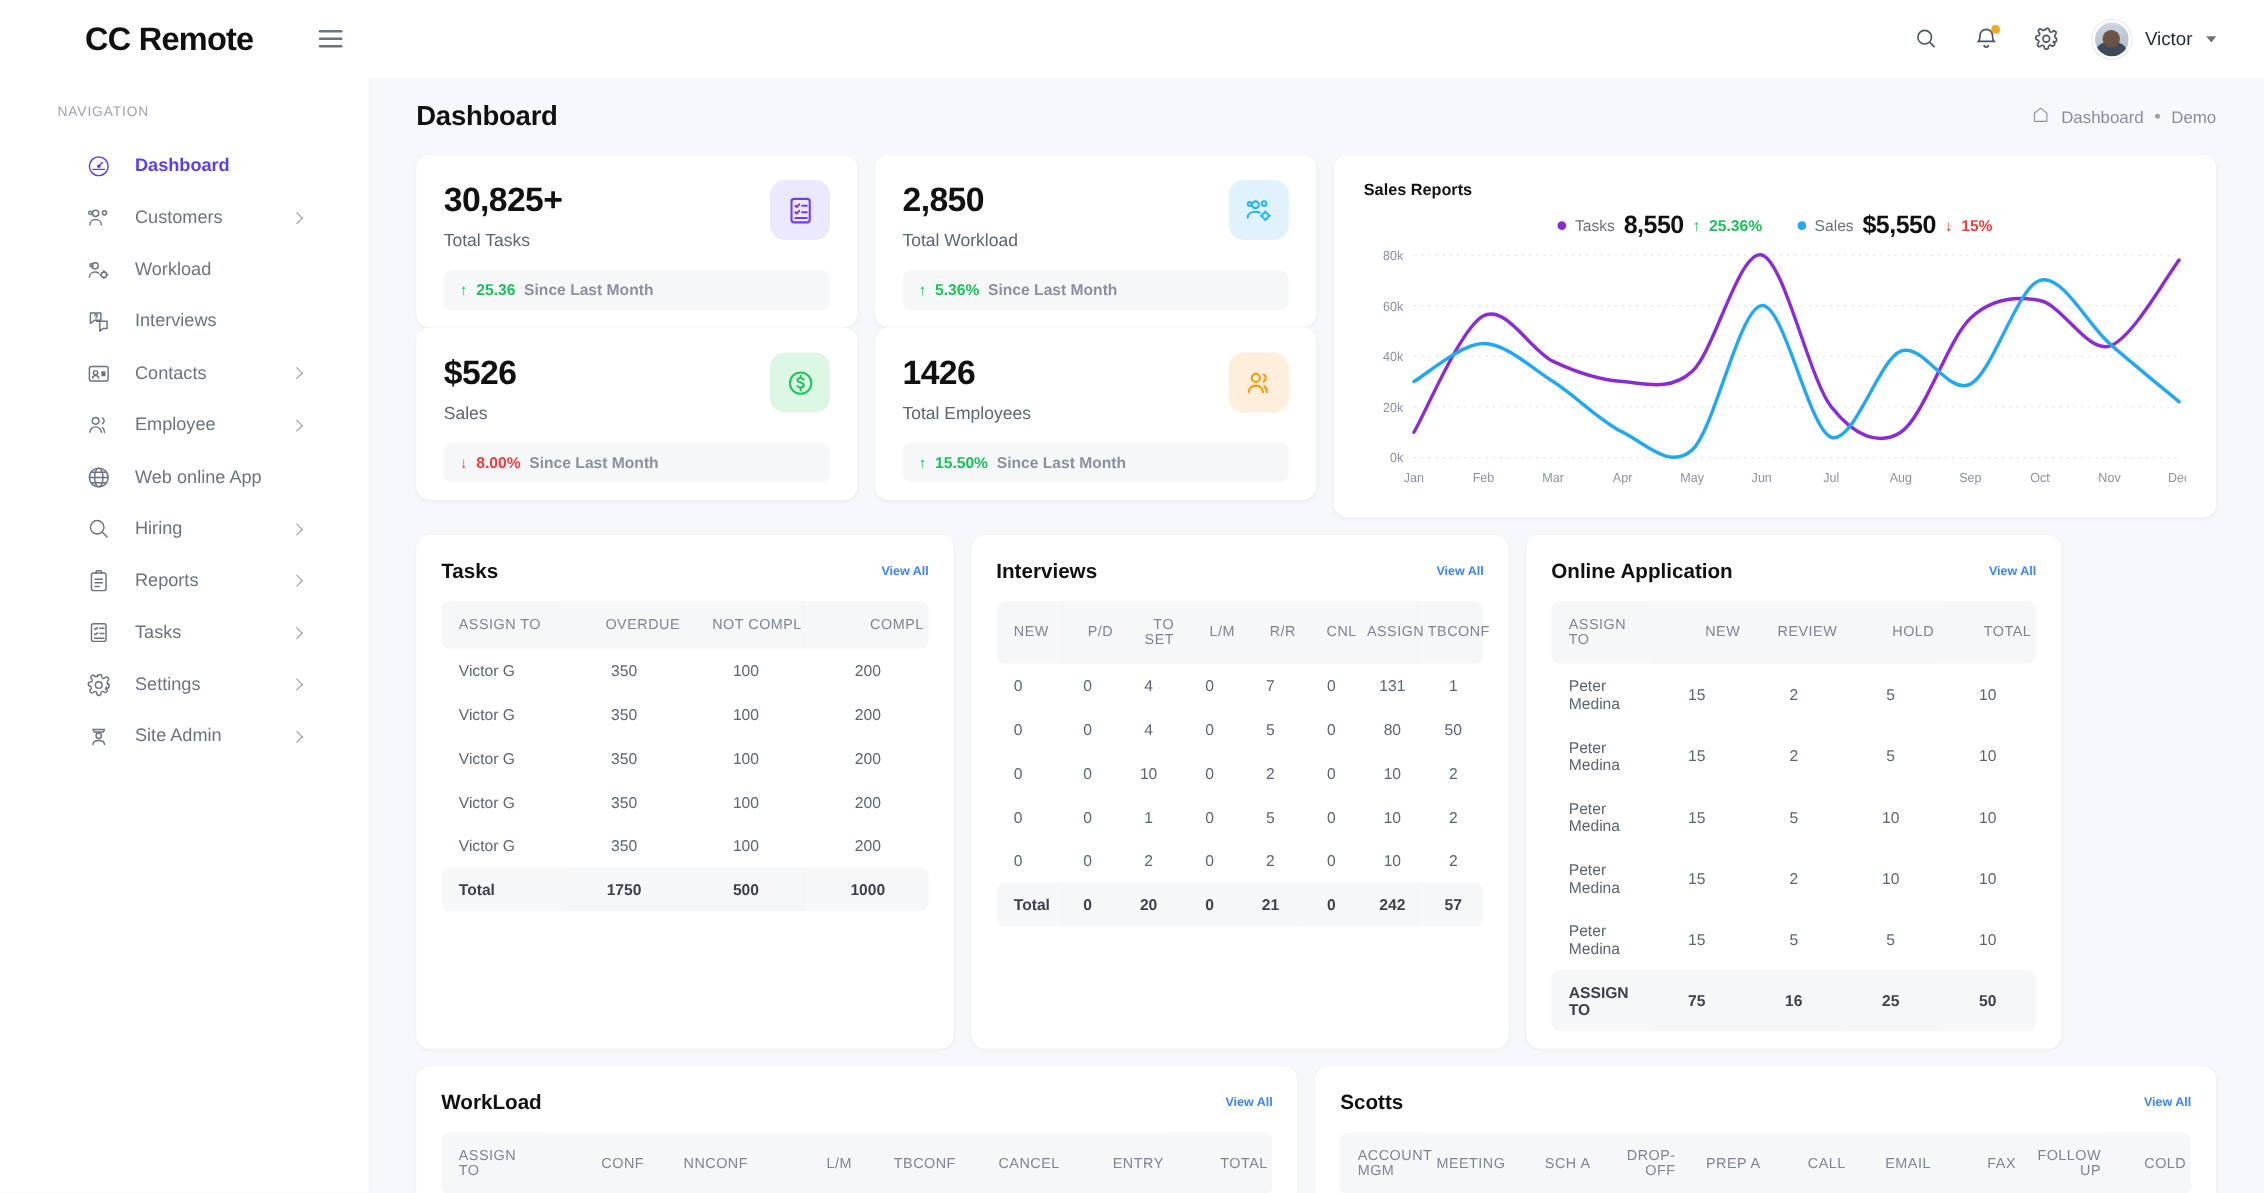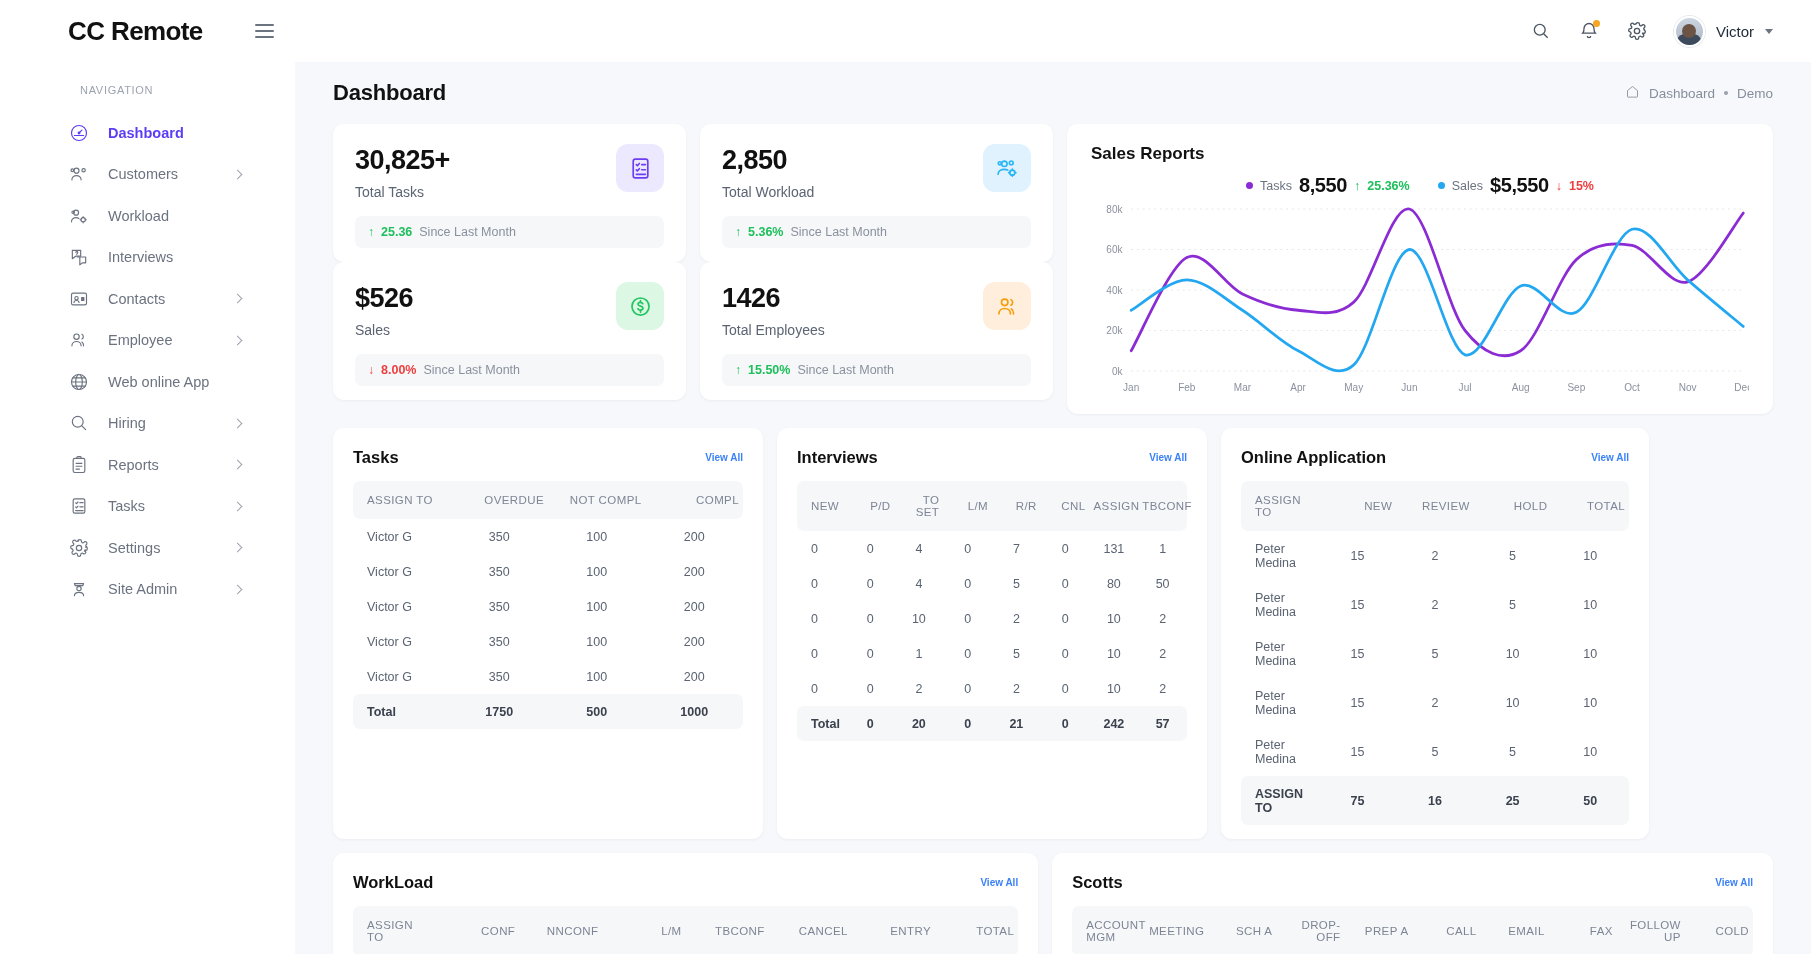--- a/index.html
+++ b/index.html
@@ -50,21 +50,21 @@
   .user-name { font-size: 15px; color: #1f2937; font-weight: 400; }
   .caret { width:0;height:0;border-left:4.5px solid transparent;border-right:4.5px solid transparent;border-top:5px solid #6b7280; }
 
   
   .sidebar {
     position: absolute; top: 62px; left: 0; width: 295px; height: 892px;
     background: #ffffff; padding-top: 22px;
   }
   .nav-label {
     font-size: 11px; letter-spacing: 0.7px; color: #9ca3af;
-    padding-left: 80px; margin-bottom: 16px; font-weight: 400;
+    padding-left: 46px; margin-bottom: 16px; font-weight: 400;
   }
   .nav-item {
     height: 41.5px; display: flex; align-items: center;
     padding-left: 68px; padding-right: 54px; cursor: pointer;
     color: #6b7280; font-size: 14.5px; position: relative;
   }
   .nav-item.active { color: #5b3df5; font-weight: 600; }
   .nav-ico { width: 21px; height: 21px; margin-right: 19px; flex-shrink: 0; display:flex;align-items:center;justify-content:center;}
   .nav-ico svg { width: 20px; height: 20px; fill: none; stroke: currentColor; stroke-width: 1.4; stroke-linecap: round; stroke-linejoin: round; }
   .nav-text { white-space: nowrap; }
@@ -94,26 +94,26 @@
   }
   .stat-ico svg { width: 25px; height: 25px; fill: none; stroke-width: 1.6; stroke-linecap: round; stroke-linejoin: round; }
   .stat-foot {
     position: absolute; left: 22px; right: 22px; bottom: 14px; height: 32px;
     background: #f6f7f9; border-radius: 7px; display: flex; align-items: center;
     padding-left: 13px; gap: 7px; font-size: 12.5px;
   }
   .trend { font-weight: 700; font-size: 12.5px; }
   .trend.up { color: #1cbf5a; }
   .trend.down { color: #ef3e3e; }
-  .trend-since { color: #8a919e; font-size: 12.5px; }
+  .trend-since { color: #8a919e; font-size: 12.5px; font-weight: bold; }
   .arrow { font-size: 12px; font-weight: 700; }
 
   
   .chart-card { width: 736px; height: 290px; padding: 20px 24px 8px 24px; }
-  .chart-title { font-size: 17px; font-weight: 700; color: #111; }
+  .chart-title { font-size: 13px; font-weight: 700; color: #111; }
   .chart-legend { display: flex; align-items: center; justify-content: center; gap: 28px; margin-top: 10px; }
   .legend-grp { display: flex; align-items: center; gap: 7px; }
   .lg-dot { width: 7px; height: 7px; border-radius: 50%; }
   .lg-name { font-size: 12.5px; color: #6b7280; }
   .lg-val { font-size: 20px; font-weight: 700; color: #111; letter-spacing: -0.4px; }
   .lg-delta { font-size: 12.5px; font-weight: 700; }
   .lg-delta.up { color: #1cbf5a; }
   .lg-delta.down { color: #ef3e3e; }
   .plot-wrap { position: relative; height: 198px; margin-top: 4px; }
   .plot-wrap svg { width: 100%; height: 100%; display: block; }

